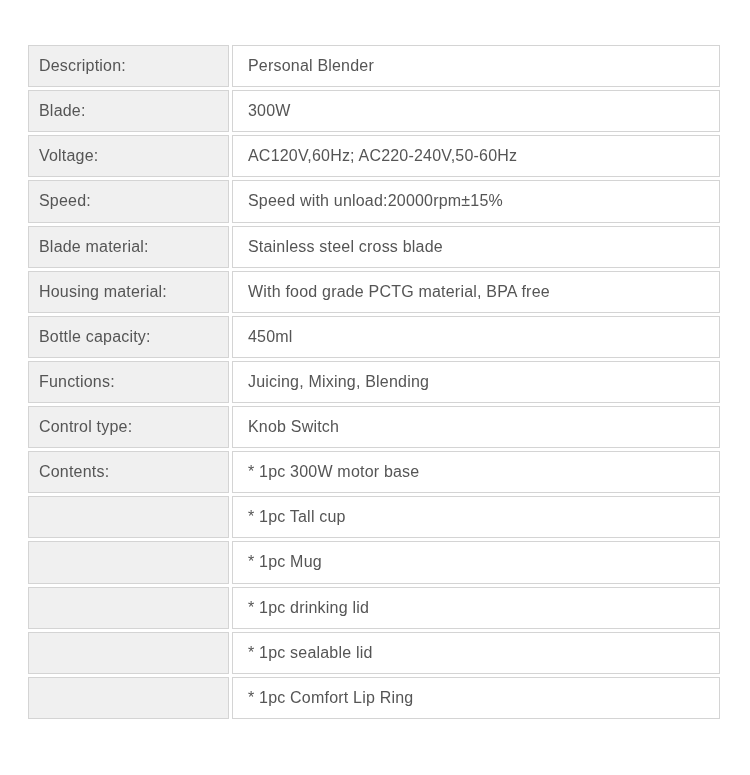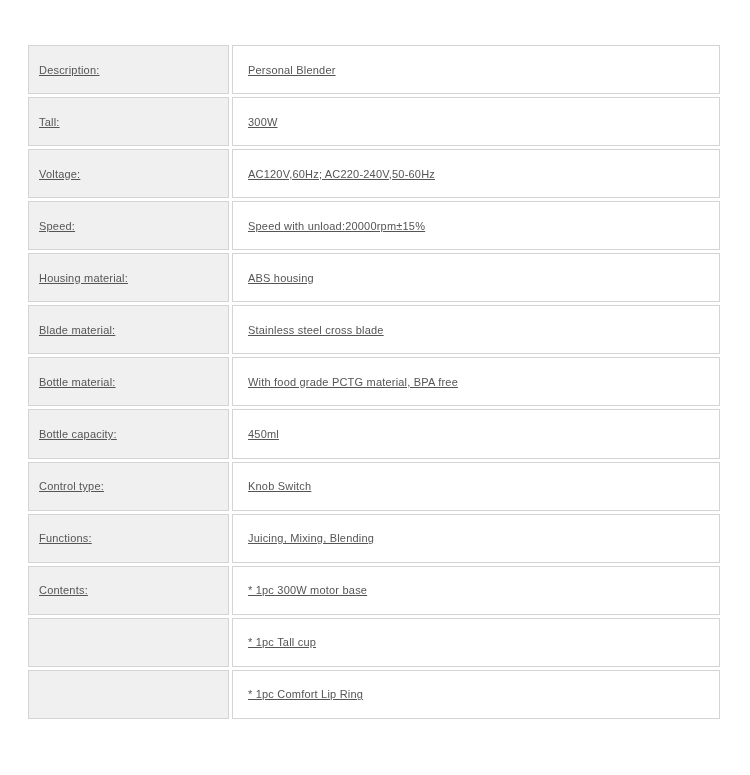--- a/index.html
+++ b/index.html
@@ -27,27 +27,26 @@
   }
   table.spec-table {
     width: 100%;
     height: 100%;
     border-collapse: separate;
     border-spacing: 3px;
     table-layout: fixed;
   }
   table.spec-table td {
     border: 1px solid var(--border);
-    font-size: 11px;
+    font-size: 16px;
     color: var(--text);
     vertical-align: middle;
     letter-spacing: 0.2px;
     white-space: nowrap;
     overflow: hidden;
-    text-decoration: underline;
   }
   td.label-cell {
     width: 201px;
     background: var(--label-bg);
     padding: 0 8px 0 10px;
   }
   td.value-cell {
     background: var(--value-bg);
     padding: 0 10px 0 15px;
   }
@@ -56,62 +55,70 @@
 <body>
 
 <div class="spec-table-wrap">
   <table class="spec-table">
     <tbody>
       <tr>
         <td class="label-cell">Description:</td>
         <td class="value-cell">Personal Blender</td>
       </tr>
       <tr>
-        <td class="label-cell">Tall:</td>
+        <td class="label-cell">Blade:</td>
         <td class="value-cell">300W</td>
       </tr>
       <tr>
         <td class="label-cell">Voltage:</td>
         <td class="value-cell">AC120V,60Hz; AC220-240V,50-60Hz</td>
       </tr>
       <tr>
         <td class="label-cell">Speed:</td>
         <td class="value-cell">Speed with unload:20000rpm±15%</td>
       </tr>
       <tr>
-        <td class="label-cell">Housing material:</td>
-        <td class="value-cell">ABS housing</td>
-      </tr>
-      <tr>
         <td class="label-cell">Blade material:</td>
         <td class="value-cell">Stainless steel cross blade</td>
       </tr>
       <tr>
-        <td class="label-cell">Bottle material:</td>
+        <td class="label-cell">Housing material:</td>
         <td class="value-cell">With food grade PCTG material, BPA free</td>
       </tr>
       <tr>
         <td class="label-cell">Bottle capacity:</td>
         <td class="value-cell">450ml</td>
       </tr>
       <tr>
+        <td class="label-cell">Functions:</td>
+        <td class="value-cell">Juicing, Mixing, Blending</td>
+      </tr>
+      <tr>
         <td class="label-cell">Control type:</td>
         <td class="value-cell">Knob Switch</td>
-      </tr>
-      <tr>
-        <td class="label-cell">Functions:</td>
-        <td class="value-cell">Juicing, Mixing, Blending</td>
       </tr>
       <tr>
         <td class="label-cell">Contents:</td>
         <td class="value-cell">* 1pc 300W motor base</td>
       </tr>
       <tr>
         <td class="label-cell"></td>
         <td class="value-cell">* 1pc Tall cup</td>
       </tr>
       <tr>
         <td class="label-cell"></td>
+        <td class="value-cell">* 1pc Mug</td>
+      </tr>
+      <tr>
+        <td class="label-cell"></td>
+        <td class="value-cell">* 1pc drinking lid</td>
+      </tr>
+      <tr>
+        <td class="label-cell"></td>
+        <td class="value-cell">* 1pc sealable lid</td>
+      </tr>
+      <tr>
+        <td class="label-cell"></td>
         <td class="value-cell">* 1pc Comfort Lip Ring</td>
       </tr>
     </tbody>
   </table>
 </div>
 
 </body></html>

